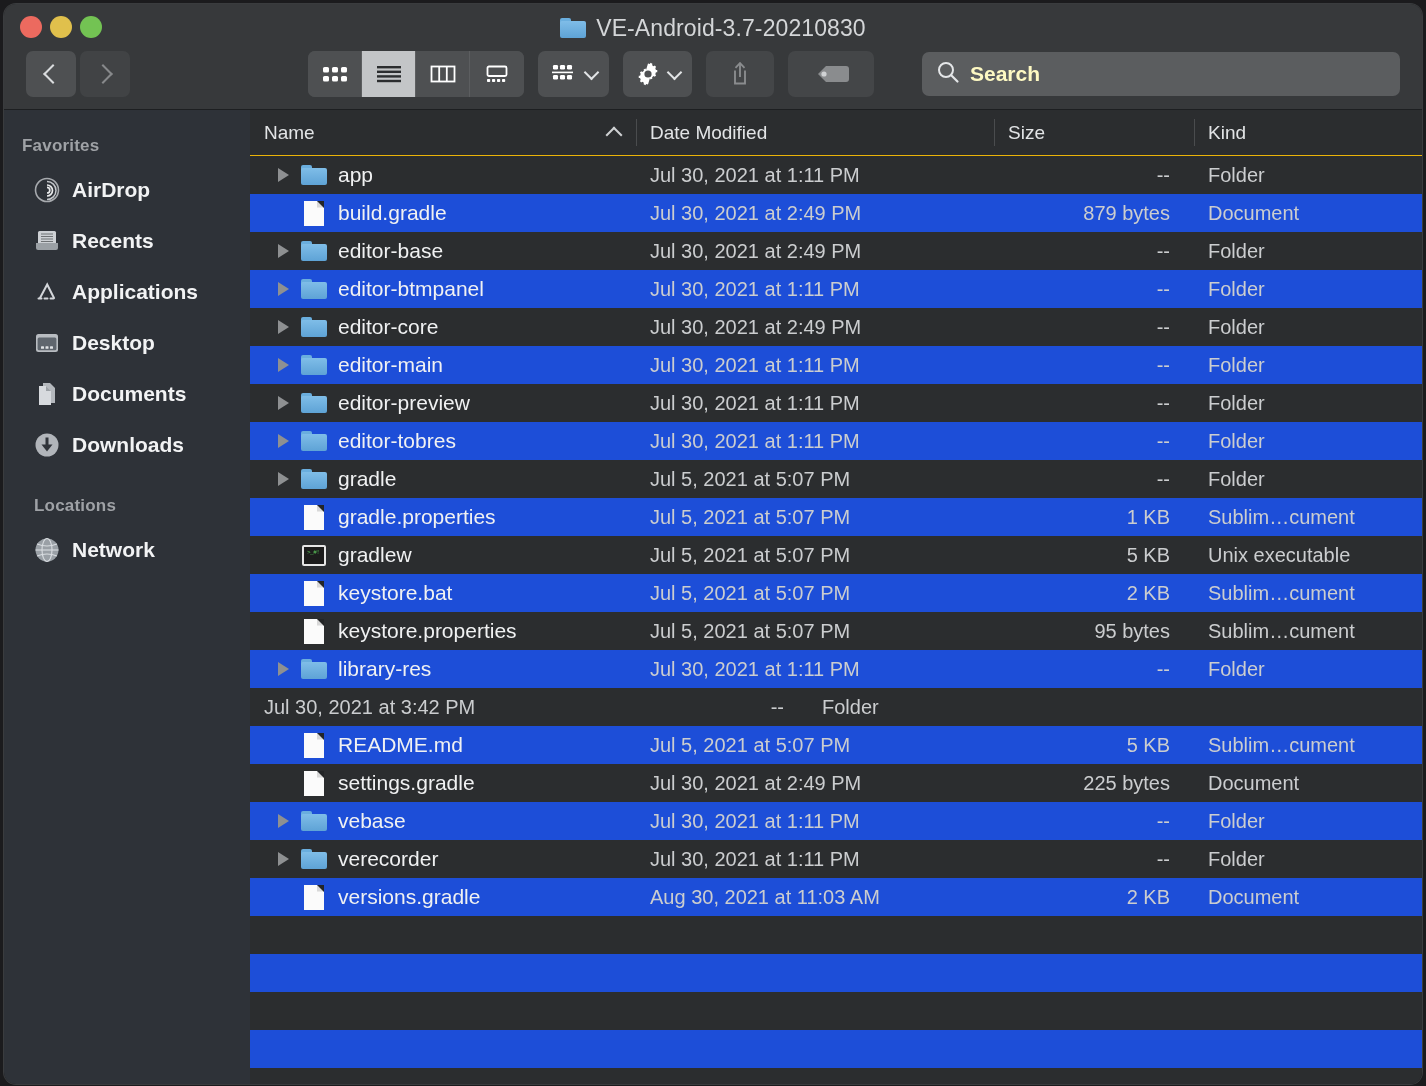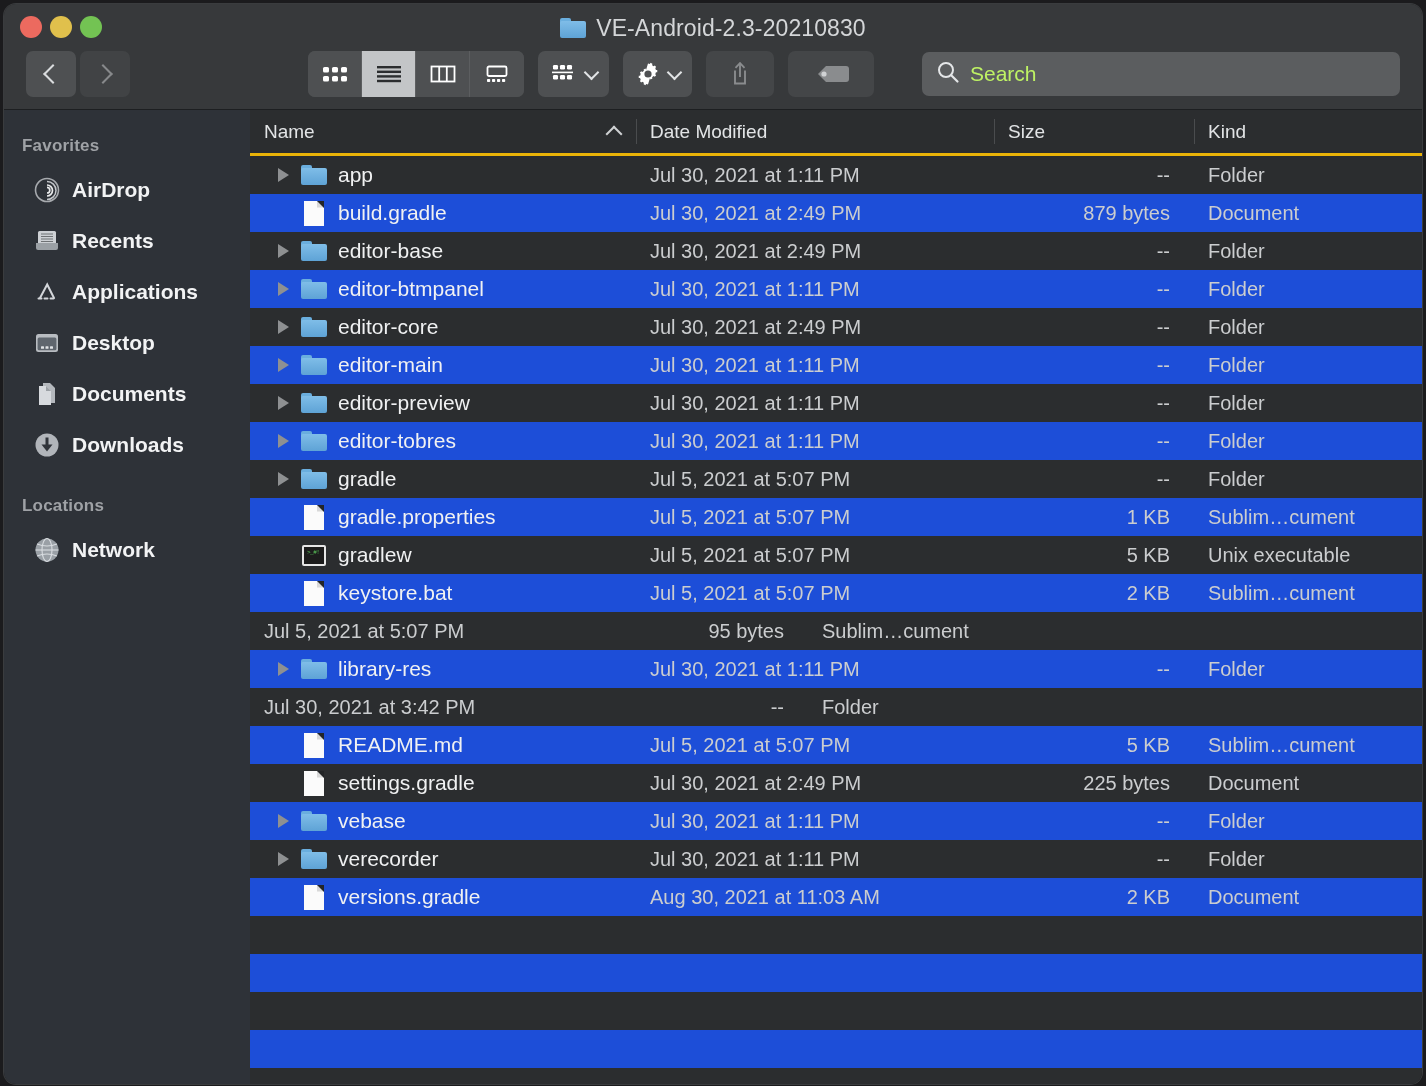--- a/index.html
+++ b/index.html
@@ -89,21 +89,21 @@
   .tbbtn.dim { background: #444648; }
   .tbbtn .dd { width:11px; height:11px; border-left:2.4px solid #e2e4e6; border-bottom:2.4px solid #e2e4e6; transform: rotate(-45deg); margin-bottom:4px;}
 
   .search {
     margin-left: auto;
     width: 478px; height: 44px; border-radius: 7px;
     background: #5b5d5f;
     display:flex; align-items:center; gap: 10px; padding: 0 14px;
   }
   .search .mag { flex:0 0 auto; }
-  .search .ph { color:#bef264; font-size: 21px; }
+  .search .ph { color:#fef9c3; font-size: 21px; font-weight: bold; }
 
   
   .body { flex: 1; display: flex; min-height: 0; }
 
   .sidebar {
     width: 246px; flex: 0 0 246px;
     background: #2e3238;
     padding-top: 18px;
     border-bottom-left-radius: 12px;
   }
@@ -116,21 +116,21 @@
     padding: 5px 0 5px 30px; height: 51px;
   }
   .side-item .lbl { font-size: 21px; color:#f2f3f4;font-weight:bold; }
   .side-ico { width: 26px; height:26px; flex:0 0 26px; display:flex; align-items:center; justify-content:center;}
 
   .content {
     flex: 1; min-width: 0; background: #232527; display:flex; flex-direction: column;
   }
   .colhead {
     display:flex; height: 46px; flex:0 0 46px;
-    background: #2b2d2f; border-bottom: 3px solid #eab308;
+    background: #2b2d2f; border-bottom: 1px solid #eab308;
     align-items: center;
     justify-content: flex-end;
   }
   .ch { font-size: 19px; color:#e2e4e6; padding-left: 14px; display:flex; align-items:center; height:100%; position:relative;}
   .ch + .ch::before {
     content:""; position:absolute; left:0; top:9px; bottom:9px; width:1px; background:#4a4c4e;
   }
   .ch.name { width: 386px; flex:0 0 386px; justify-content: space-between; padding-right: 16px;}
   .ch.date { width: 358px; flex:0 0 358px; }
   .ch.size { width: 200px; flex:0 0 200px; }
@@ -177,21 +177,21 @@
       <span class="light red"></span>
       <span class="light yellow"></span>
       <span class="light green"></span>
     </div>
 
     <div class="wintitle">
       <span class="title-folder">
         <span class="tab"></span>
           <span class="body"></span>
       </span>
-      <span>VE-Android-2.3-20210830</span>
+      <span>VE-Android-3.7-20210830</span>
     </div>
 
     <div class="toolbar">
 
       <div class="navgroup">
         <div class="navbtn">
           <span class="chev left"></span>
         </div>
         <div class="navbtn disabled">
           <span class="chev right"></span>
@@ -376,21 +376,21 @@
             <circle cx="13" cy="13" r="11.5" fill="#b1b5ba"></circle>
             <g fill="#30343a">
               <rect x="11.5" y="5.5" width="3" height="9"></rect>
               <path d="M7.5 12.5 L13 19.5 L18.5 12.5 z"></path>
             </g>
           </svg>
         </span>
         <span class="lbl">Downloads</span>
       </div>
 
-      <div class="side-head" style="padding-top:26px;">Locations</div>
+      <div class="side-head" style="padding-top:26px;margin-left:12px;">Locations</div>
 
       <div class="side-item">
         <span class="side-ico">
           <svg width="26" height="26" viewBox="0 0 26 26">
             <circle cx="13" cy="13" r="11.5" fill="#9aa0a6"></circle>
             <g fill="none" stroke="#d9dde1" stroke-width="1.1">
               <ellipse cx="13" cy="13" rx="5" ry="11.5"></ellipse>
               <line x1="1.5" y1="13" x2="24.5" y2="13"></line>
               <path d="M3 7 q10 4 20 0"></path>
               <path d="M3 19 q10 -4 20 0"></path>
@@ -606,20 +606,29 @@
                   <span class="fold"></span>
                 </span>
               </span>
               <span class="fname">keystore.bat</span>
             </div>
             <div class="cell date">Jul 5, 2021 at 5:07 PM</div>
             <div class="cell size">2 KB</div>
             <div class="cell kind">Sublim…cument</div>
           </div>
           <div class="row odd">
+            <div class="cell name">
+              <span class="disclosure"></span>
+              <span class="ficon">
+                <span class="doc-ico">
+                  <span class="fold"></span>
+                </span>
+              </span>
+              <span class="fname">keystore.properties</span>
+            </div>
             <div class="cell date">Jul 5, 2021 at 5:07 PM</div>
             <div class="cell size">95 bytes</div>
             <div class="cell kind">Sublim…cument</div>
           </div>
           <div class="row even">
             <div class="cell name">
               <span class="disclosure">
                 <span class="tri"></span>
               </span>
               <span class="ficon">

